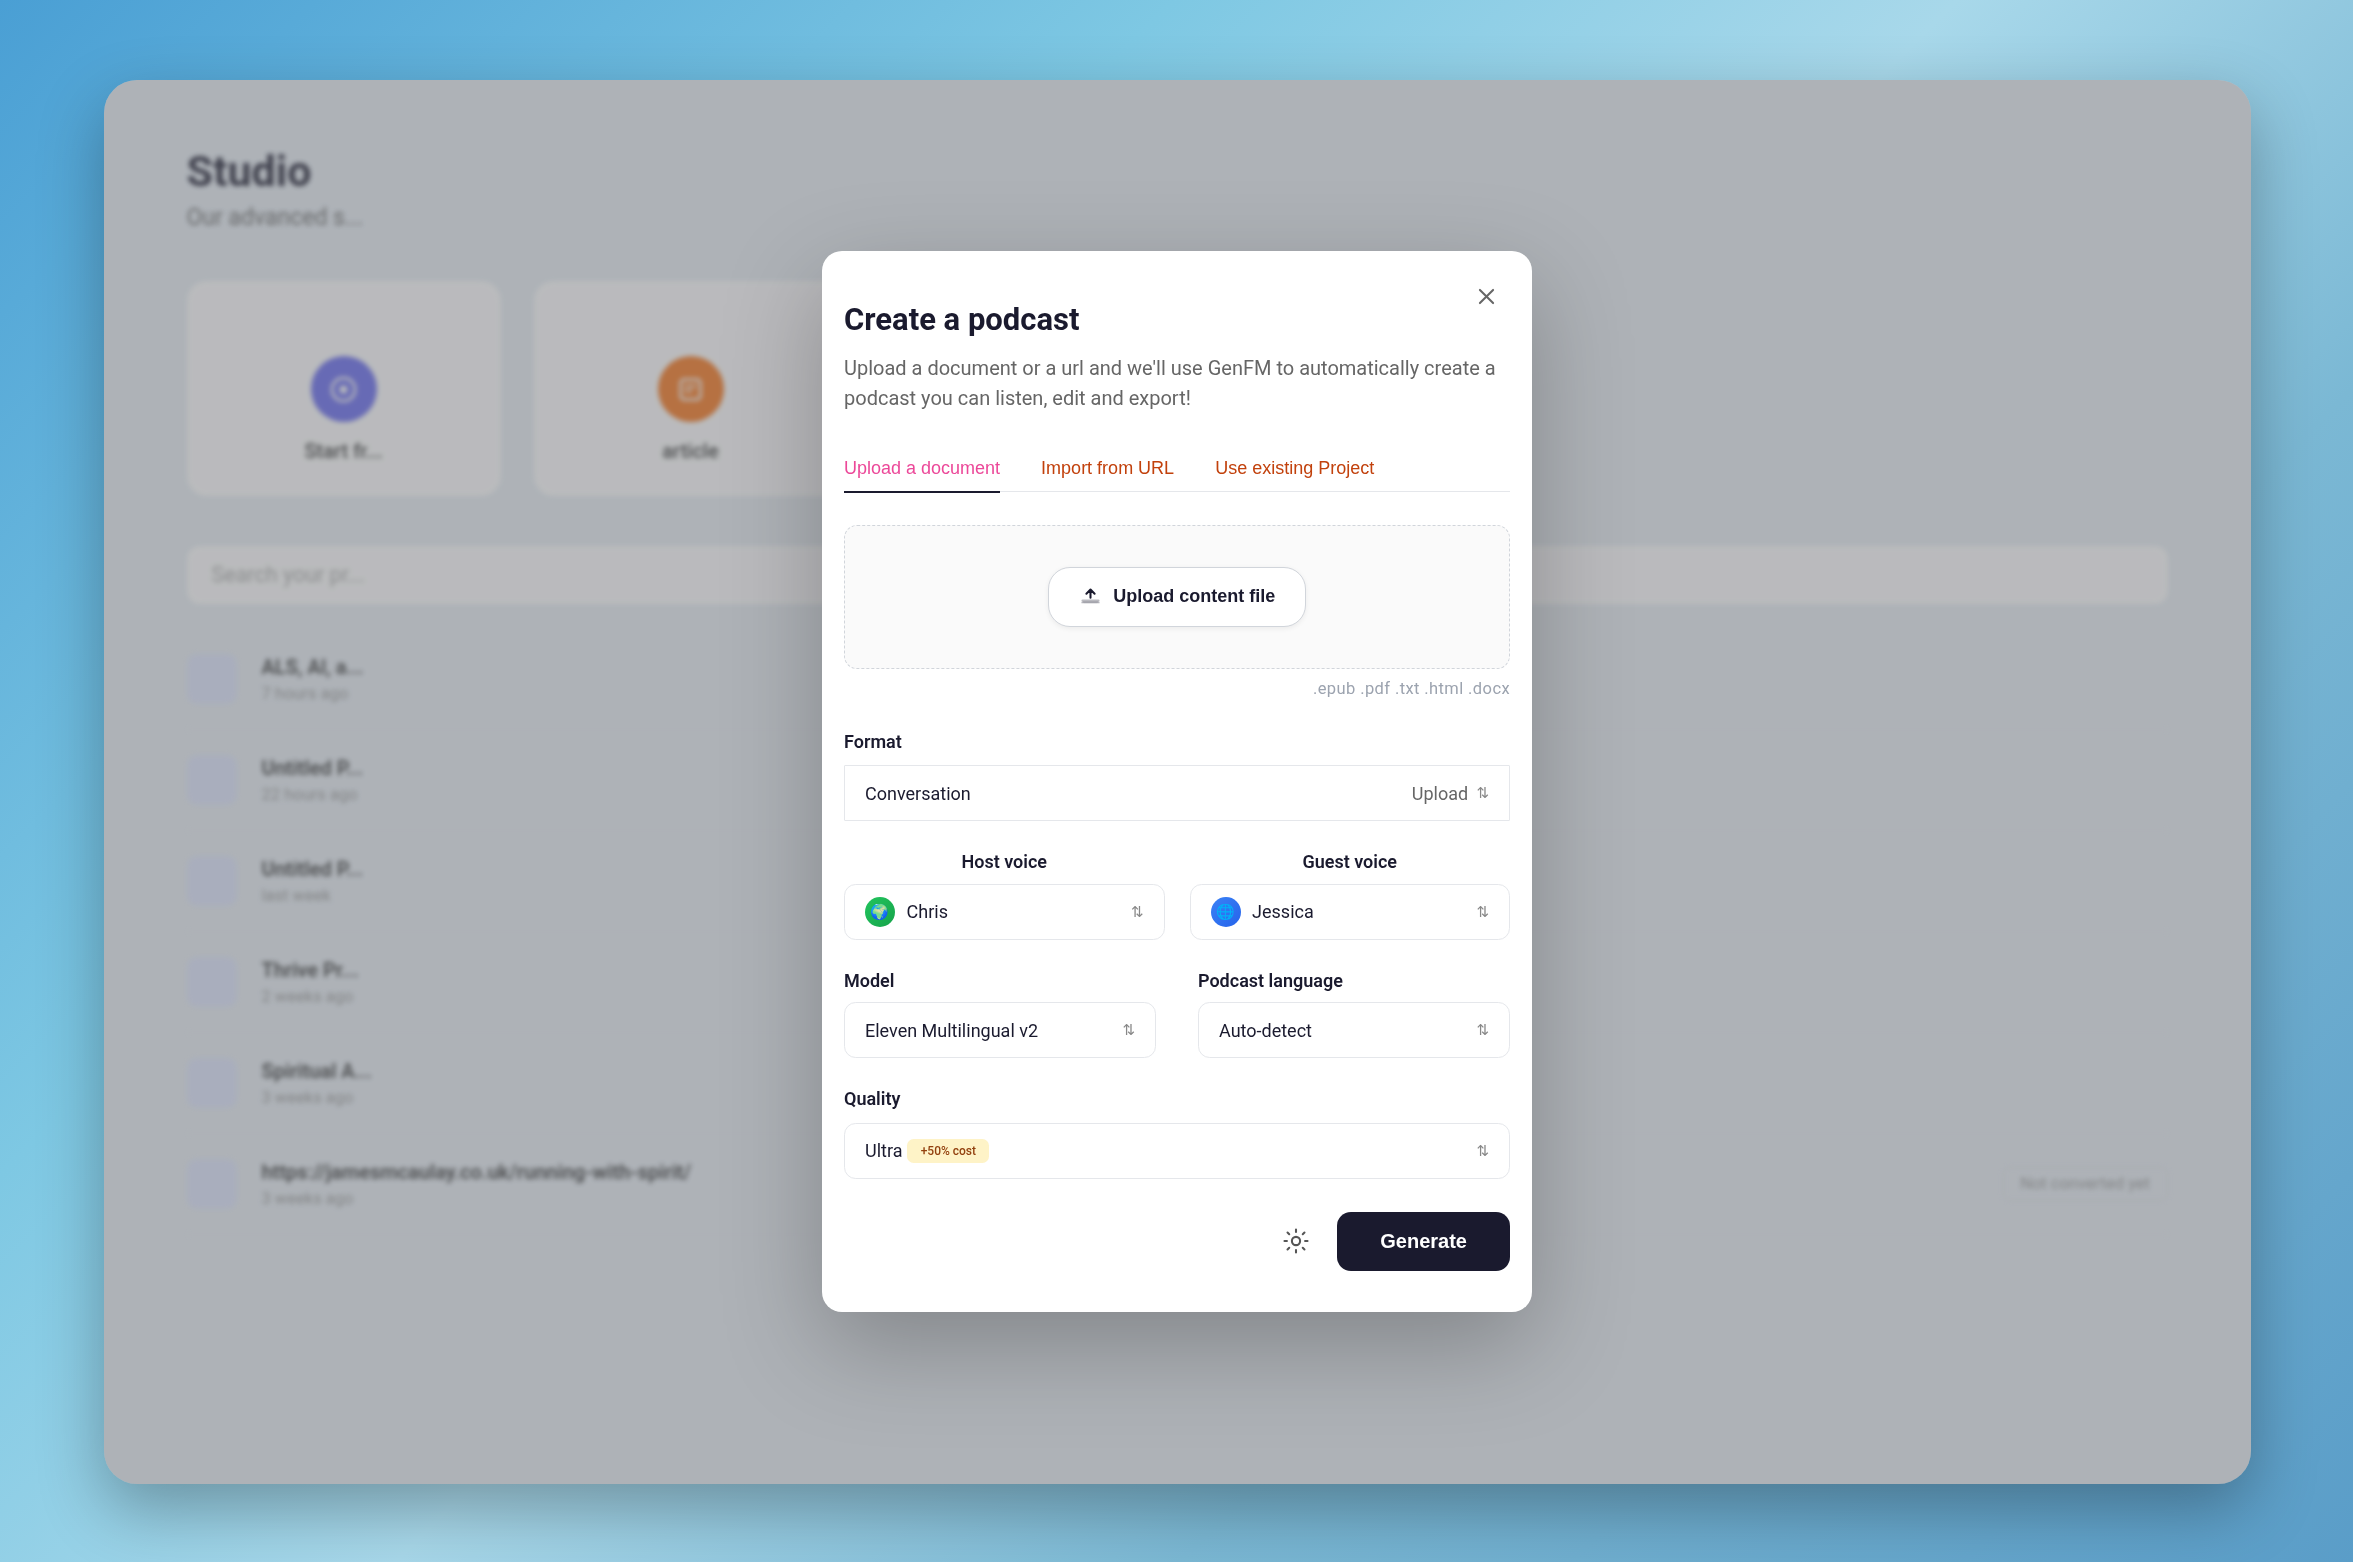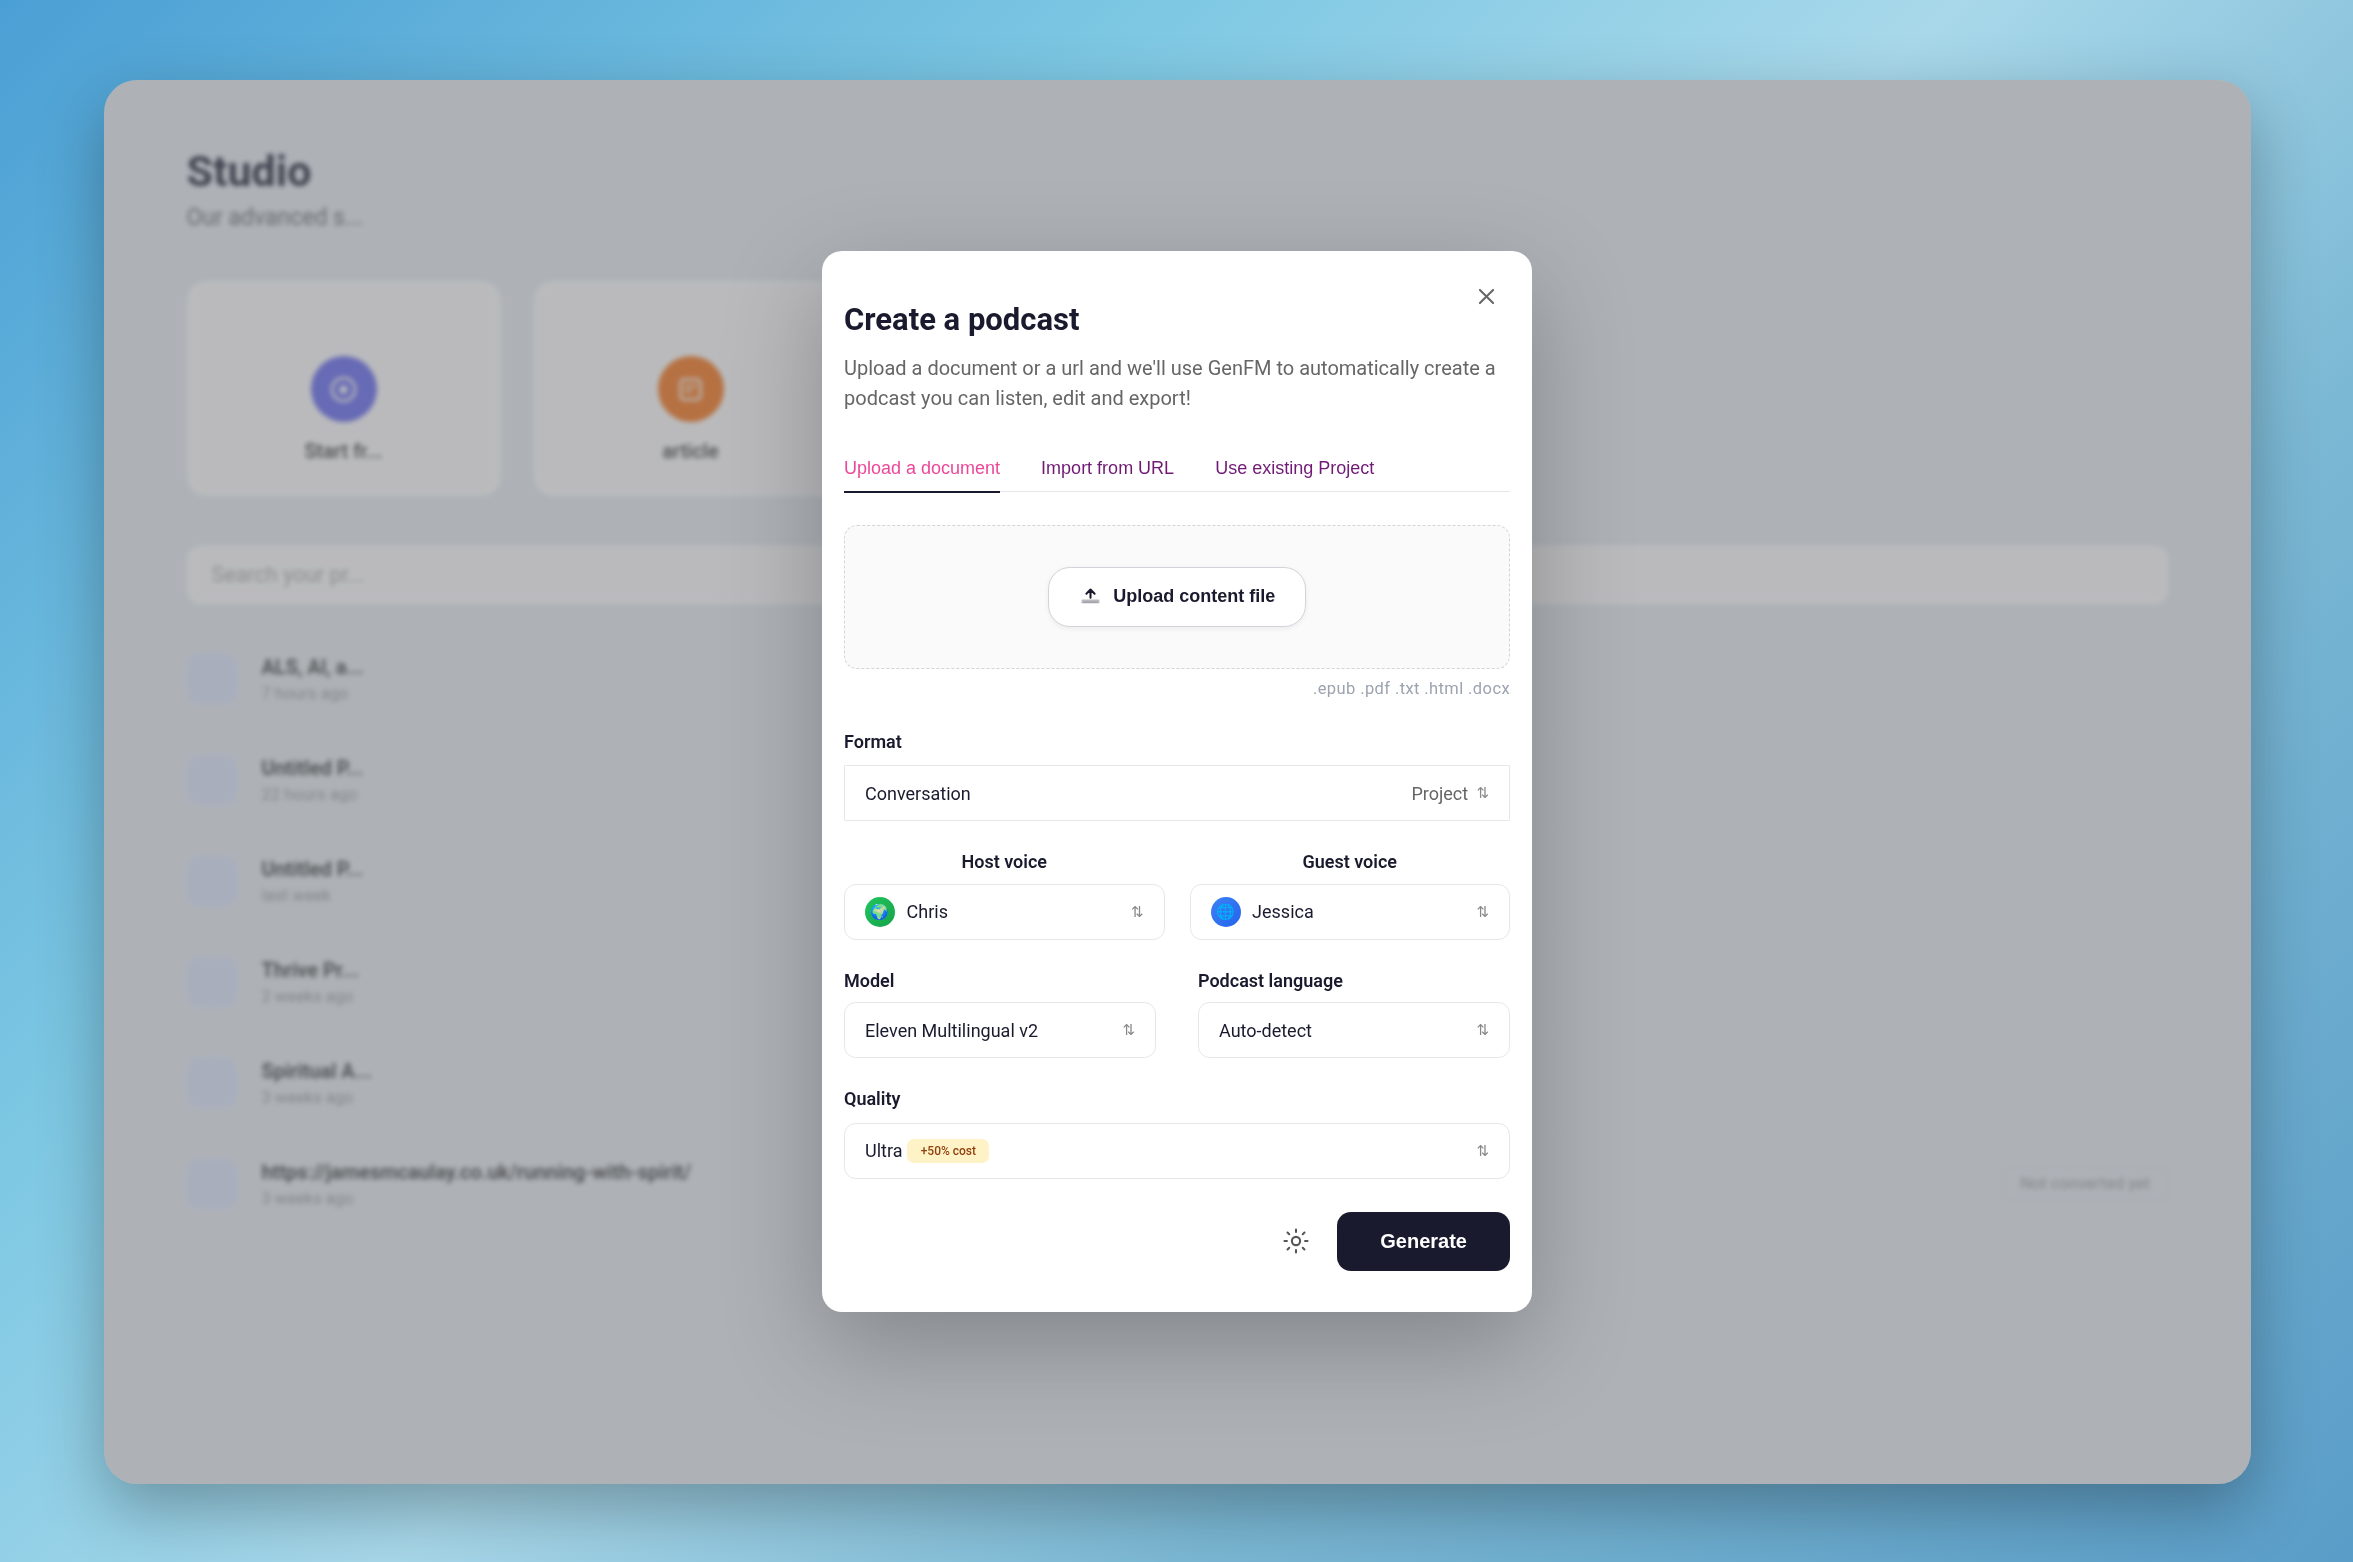--- a/index.html
+++ b/index.html
@@ -199,21 +199,21 @@
       gap: 0;
       border-bottom: 1.7px solid #e5e7eb;
       margin-bottom: 33px;
     }
 
     .tab {
       font-size: 18px;
       padding: 11.6px 0;
       margin-right: 41px;
       cursor: pointer;
-      color: #701a75;
+      color: #c2410c;
       border-bottom: 2.5px solid transparent;
       margin-bottom: -1.7px;
       font-weight: 500;
       background: none;
       border-top: none;
       border-left: none;
       border-right: none;
     }
 
     .tab.active {
@@ -573,21 +573,21 @@
           <span>Upload content file</span>
         </button>
       </div>
       <div class="file-types">.epub  .pdf  .txt  .html  .docx</div>
 
       <div>
         <div class="section-label">Format</div>
         <div class="format-row">
           <span>Conversation</span>
           <div class="format-right">
-            <span>Project</span>
+            <span>Upload</span>
             <span class="chevron-icon">⇅</span>
           </div>
         </div>
       </div>
 
       <div class="voice-grid">
         <div class="voice-group">
           <label>Host voice</label>
           <div class="voice-select">
             <div style="display:flex;align-items:center;">

